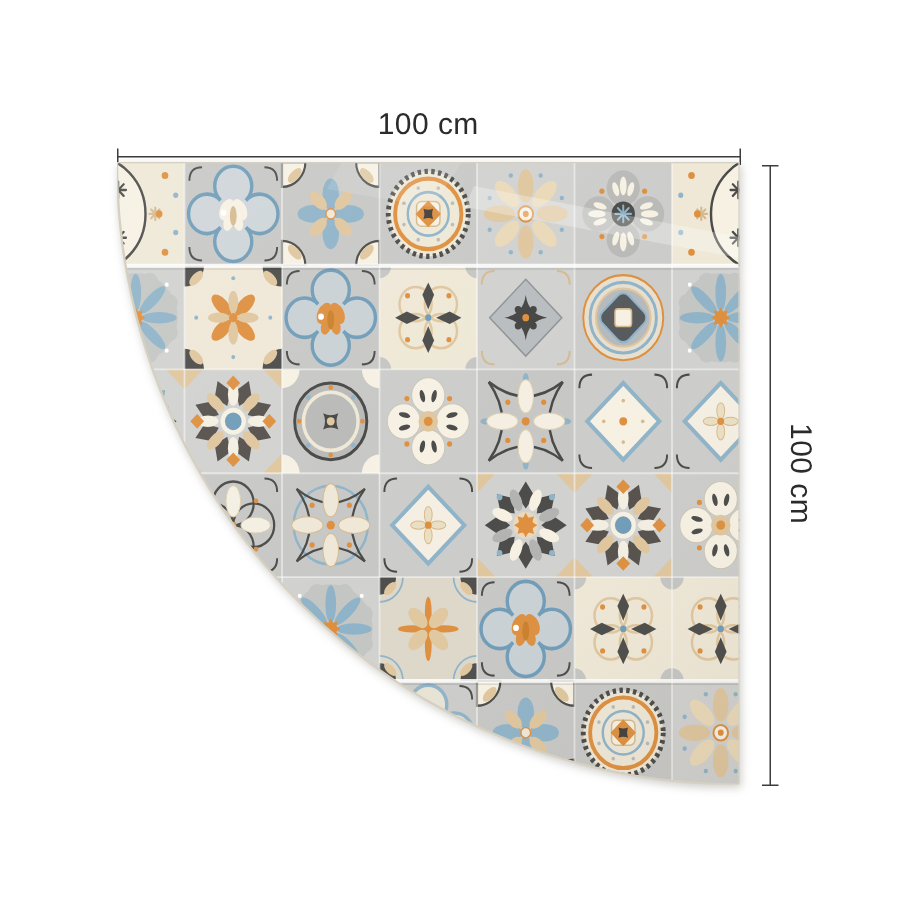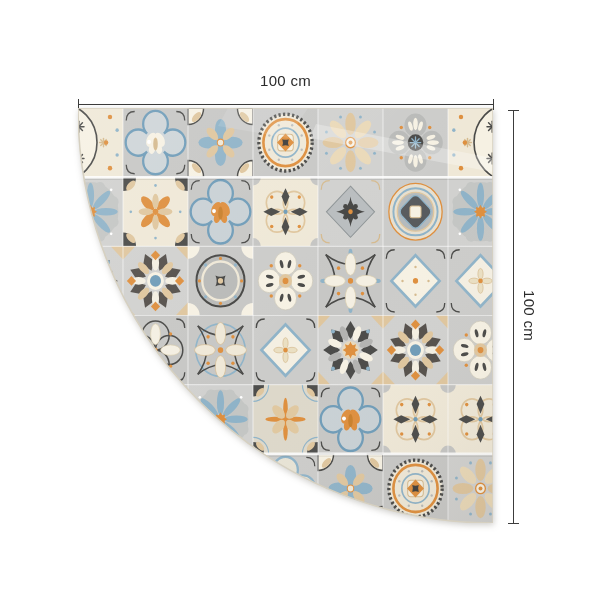--- a/index.html
+++ b/index.html
@@ -1,18 +1,18 @@
 <!DOCTYPE html>
 <html><head>
 <meta charset="utf-8">
 <style>
   html,body{margin:0;padding:0;background:#ffffff;}
   #stage{position:relative;width:600px;height:600px;background:#ffffff;overflow:hidden;
          font-family:"Liberation Sans",sans-serif;}
-  .dim-label{position:absolute;color:#2b2b2b;font-size:15px;font-weight:400;letter-spacing:.3px;}
+  .dim-label{position:absolute;color:#2b2b2b;font-size:20px;font-weight:400;letter-spacing:.3px;}
   #dim-top-label{left:78px;top:72px;width:415px;text-align:center;}
   #dim-right-label{left:521px;top:108px;height:415px;writing-mode:vertical-rl;text-align:center;}
   .dim-line{position:absolute;background:#3c3c3c;}
   #dim-top-line{left:78px;top:104px;width:416px;height:1px;}
   #dim-right-line{left:513px;top:110px;width:1px;height:414px;}
   .tick{position:absolute;background:#3c3c3c;}
   #tick-tl{left:78px;top:99px;width:1px;height:11px;}
   #tick-tr{left:493px;top:99px;width:1px;height:11px;}
   #tick-rt{left:508px;top:110px;width:11px;height:1px;}
   #tick-rb{left:508px;top:523px;width:11px;height:1px;}

